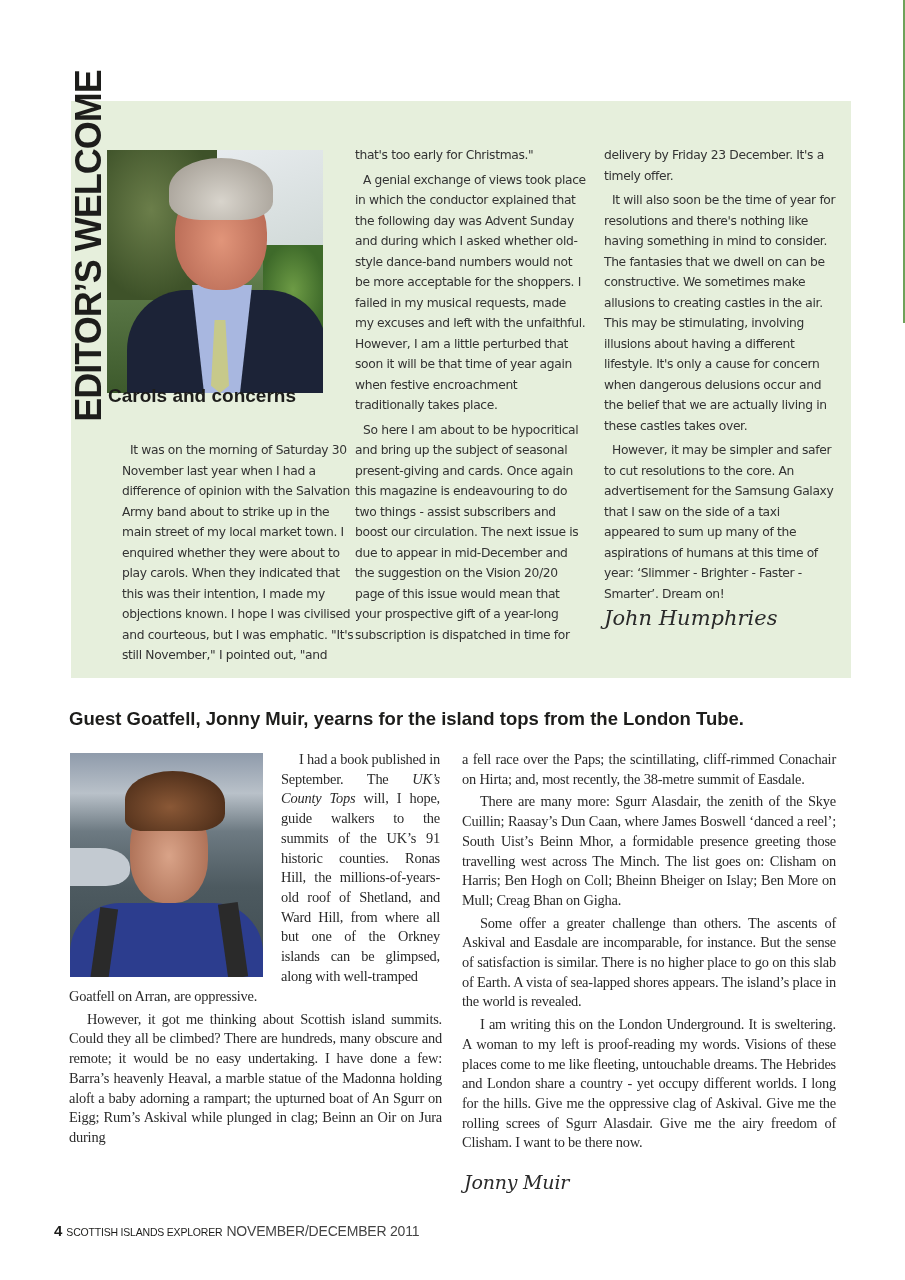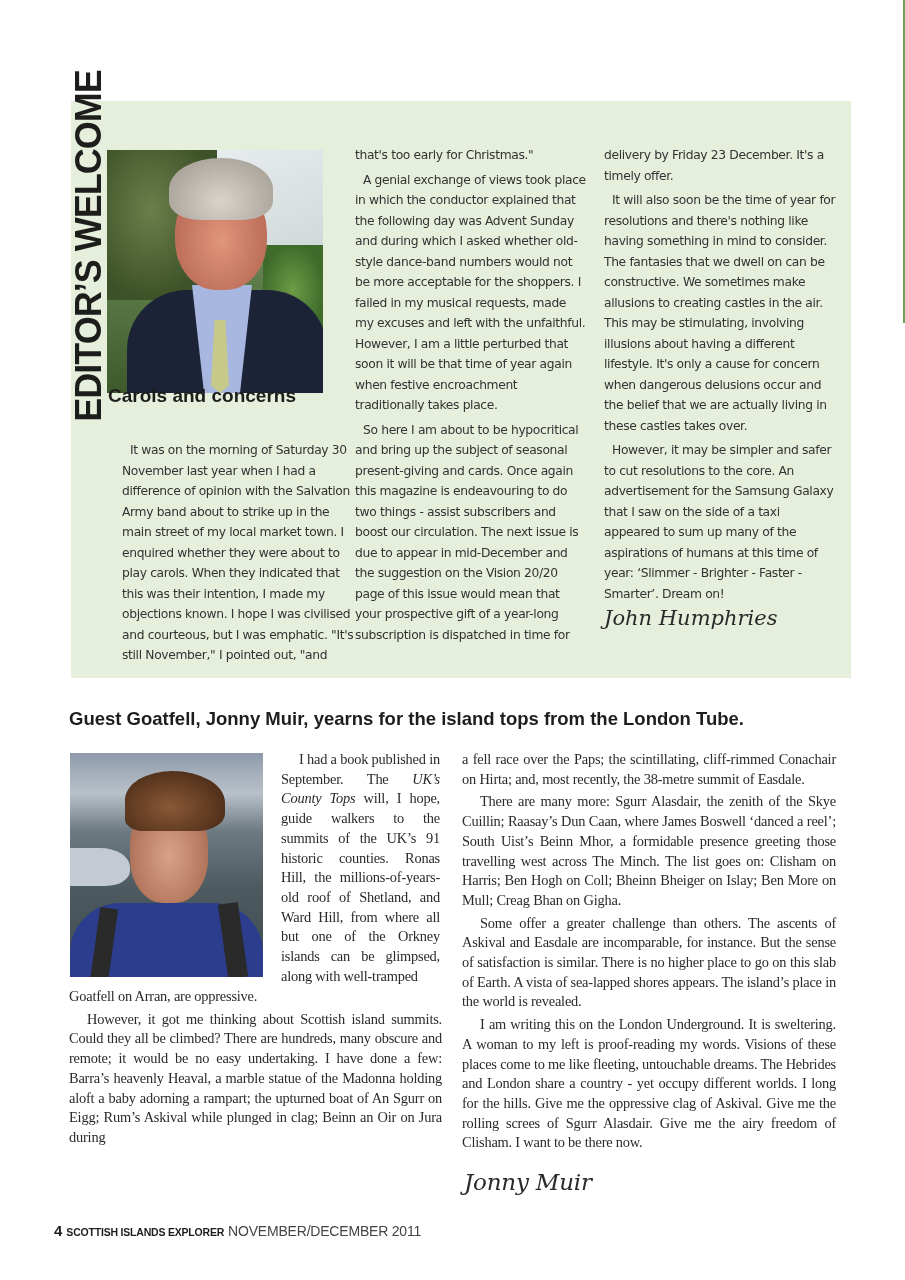--- a/index.html
+++ b/index.html
@@ -73,30 +73,30 @@
     position: absolute; font-family: "Liberation Serif", serif; font-size: 14.4px;
     line-height: 19.7px; color: #2a2a2a; text-align: justify; letter-spacing: -0.2px;
   }
   .gc p { text-indent: 18px; margin-bottom: 3px; }
   .gc p.noindent { text-indent: 0; }
   .gc i { font-style: italic; }
   .gc-wrap { left: 281px; top: 750px; width: 159px; }
   .gc-col1 { left: 69px; top: 987px; width: 373px; }
   .gc-col2 { left: 462px; top: 750px; width: 374px; }
   .signature-guest {
-    font-family: "DejaVu Serif", serif; font-style: italic; font-size: 23px; color: #2a2a2a;
+    font-family: "DejaVu Serif", serif; font-style: italic; font-size: 19px; color: #2a2a2a;
     margin-top: 20px; text-indent: 2px; text-align: left;
   }
 
   .footer {
     position: absolute; left: 54px; top: 1222px; white-space: nowrap;
     font-family: "Liberation Sans", sans-serif; color: #1d1d1b;
   }
   .footer .pg { font-weight: bold; font-size: 15px; margin-right: 4px; }
-  .footer .mag { font-weight: bold; font-size: 10.5px; letter-spacing: -0.2px; }
+  .footer .mag { font-weight: normal; font-size: 10.5px; letter-spacing: -0.2px; }
   .footer .issue { font-size: 14px; color: #444; margin-left: 4px; letter-spacing: -0.2px; }
 </style>
 </head>
 <body>
 
 <div class="edge-rule"></div>
 
 <section class="editor-panel"></section>
 
 <div class="vertical-title">

